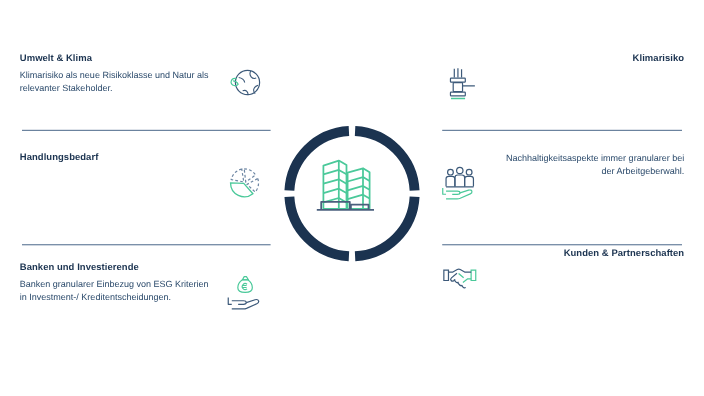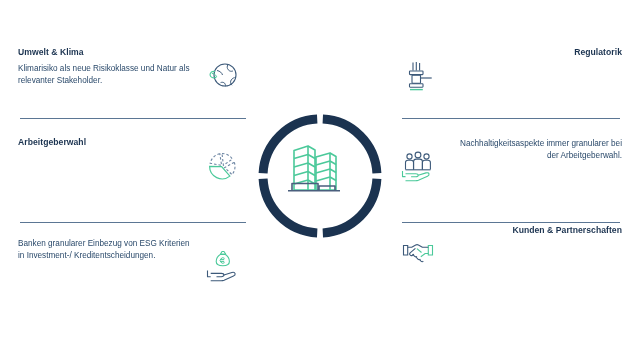--- a/index.html
+++ b/index.html
@@ -97,53 +97,54 @@
         <path d="M11.2 13.6c-2.3-.6-4.4.3-5 2.1-.6 1.8.6 3.5 2.6 4 1.6.4 3.1-.1 3.9-1.2" stroke="#4bc99a" stroke-width="1.1"></path>
         <path d="M12.6 18.5c-1.1-2-3-3-4.7-3" stroke="#4bc99a" stroke-width="1"></path>
       </svg>
     </div>
   </div>
 
   <div class="divider" style="left:20px; top:118px; width:226px;"></div>
 
   <div class="block left" style="top:138px;">
     <div class="block-text">
-      <p class="block-title">Arbeitgeberwahl</p>
+      <p class="block-title">Handlungsbedarf</p>
     </div>
     <div class="icon-wrap">
       <svg width="34" height="34" viewBox="0 0 34 34" fill="none">
         <path d="M17 4.5a12.5 12.5 0 0 1 10.4 5.6l-9 6.2z" stroke="#6d86a3" stroke-width="1.1" stroke-dasharray="2.5 2"></path>
         <path d="M29.3 13.3A12.5 12.5 0 0 1 27 25.6l-7.4-7z" stroke="#6d86a3" stroke-width="1.1" stroke-dasharray="2.5 2"></path>
         <path d="M14.8 4.7a12.5 12.5 0 0 0-9.6 9.5l11.4 2.2z" stroke="#6d86a3" stroke-width="1.1" stroke-dasharray="2.5 2"></path>
         <path d="M4.6 17.3a12.5 12.5 0 0 0 20.3 9.8l-8.3-9.4z" stroke="#4bc99a" stroke-width="1.2"></path>
       </svg>
     </div>
   </div>
 
   <div class="divider" style="left:20px; top:222px; width:226px;"></div>
 
   <div class="block left" style="top:238px;">
     <div class="block-text">
+      <p class="block-title">Banken und Investierende</p>
       <p class="block-body">Banken granularer Einbezug von ESG Kriterien in Investment-/ Kreditentscheidungen.</p>
     </div>
     <div class="icon-wrap">
       <svg width="38" height="36" viewBox="0 0 38 36" fill="none">
         <path d="M19 3.5l-1.6 2.8h5.4L21 3.5z" stroke="#4bc99a" stroke-width="1.1" stroke-linejoin="round"></path>
         <path d="M17.4 6.4c-2.6 1.7-4.2 4.4-4.2 7.2 0 2.6 2.1 4.2 6.6 4.2s6.6-1.6 6.6-4.2c0-2.8-1.6-5.5-4.2-7.2z" stroke="#4bc99a" stroke-width="1.1" stroke-linejoin="round"></path>
         <path d="M21.6 10.4a2.7 2.7 0 1 0 0 4.2M17.7 11.6h3.5M17.7 13.4h3.5" stroke="#4bc99a" stroke-width="1"></path>
         <path d="M4.5 22.5v6.2h3.2" stroke="#3d5a7a" stroke-width="1.1" stroke-linejoin="round"></path>
         <path d="M7.7 25.4h10.6c1.6 0 2.6.7 2.6 1.7s-1 1.6-2.6 1.6h-4.8" stroke="#3d5a7a" stroke-width="1.1" stroke-linejoin="round"></path>
         <path d="M20.9 27.1l8-2.6c1.7-.5 2.9.2 3.2 1.1.3 1-.3 1.9-1.6 2.5l-9.4 4.2c-1 .4-1.8.5-3 .5H7.7" stroke="#3d5a7a" stroke-width="1.1" stroke-linejoin="round"></path>
       </svg>
     </div>
   </div>
 
   <div class="block right" style="top:48px;">
     <div class="block-text">
-      <p class="block-title">Regulatorik</p>
+      <p class="block-title">Klimarisiko</p>
     </div>
     <div class="icon-wrap">
       <svg width="34" height="36" viewBox="0 0 34 36" fill="none">
         <path d="M12 4.5v8M15.3 4v8.5M18.6 5v7.5" stroke="#3d5a7a" stroke-width="1.1"></path>
         <rect x="8.5" y="13" width="13.5" height="3.6" rx="0.6" stroke="#3d5a7a" stroke-width="1.1"></rect>
         <rect x="11" y="17.2" width="8.5" height="8" rx="0.6" stroke="#3d5a7a" stroke-width="1.1"></rect>
         <path d="M19.5 20h11.2" stroke="#3d5a7a" stroke-width="1.2"></path>
         <rect x="8.5" y="25.8" width="13.5" height="3.4" rx="0.6" stroke="#3d5a7a" stroke-width="1.1"></rect>
         <path d="M9 31.6h12.8" stroke="#4bc99a" stroke-width="1.4"></path>
       </svg>

